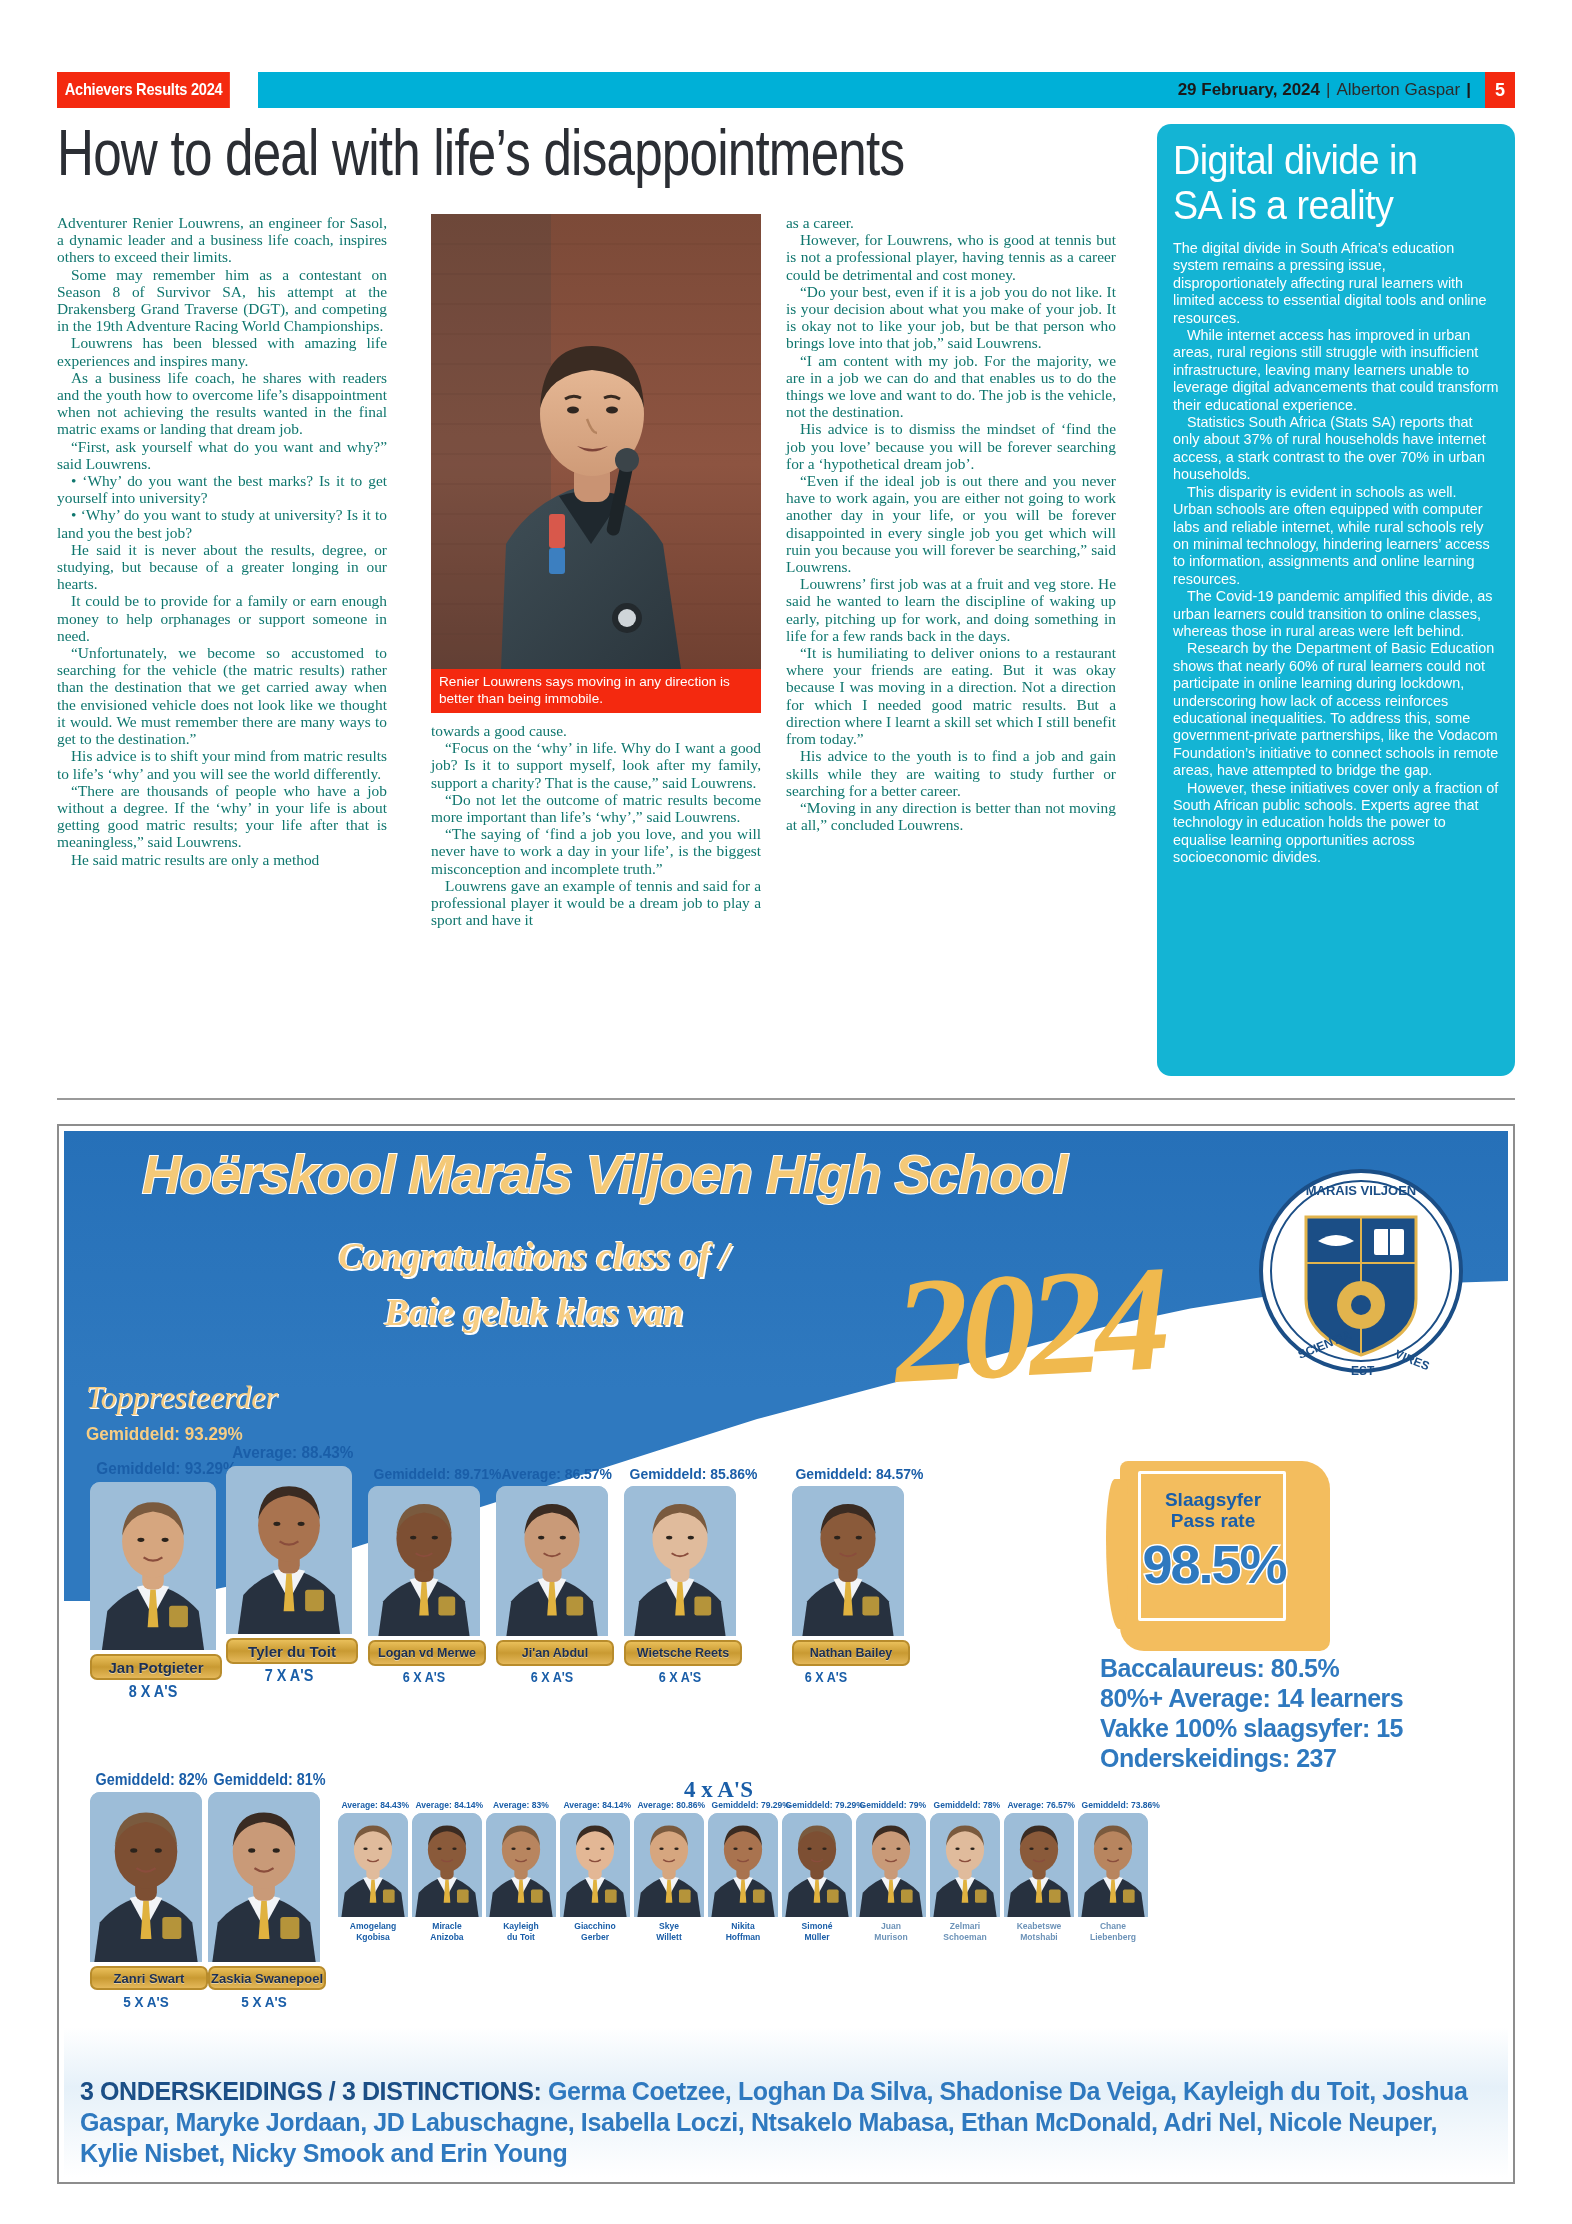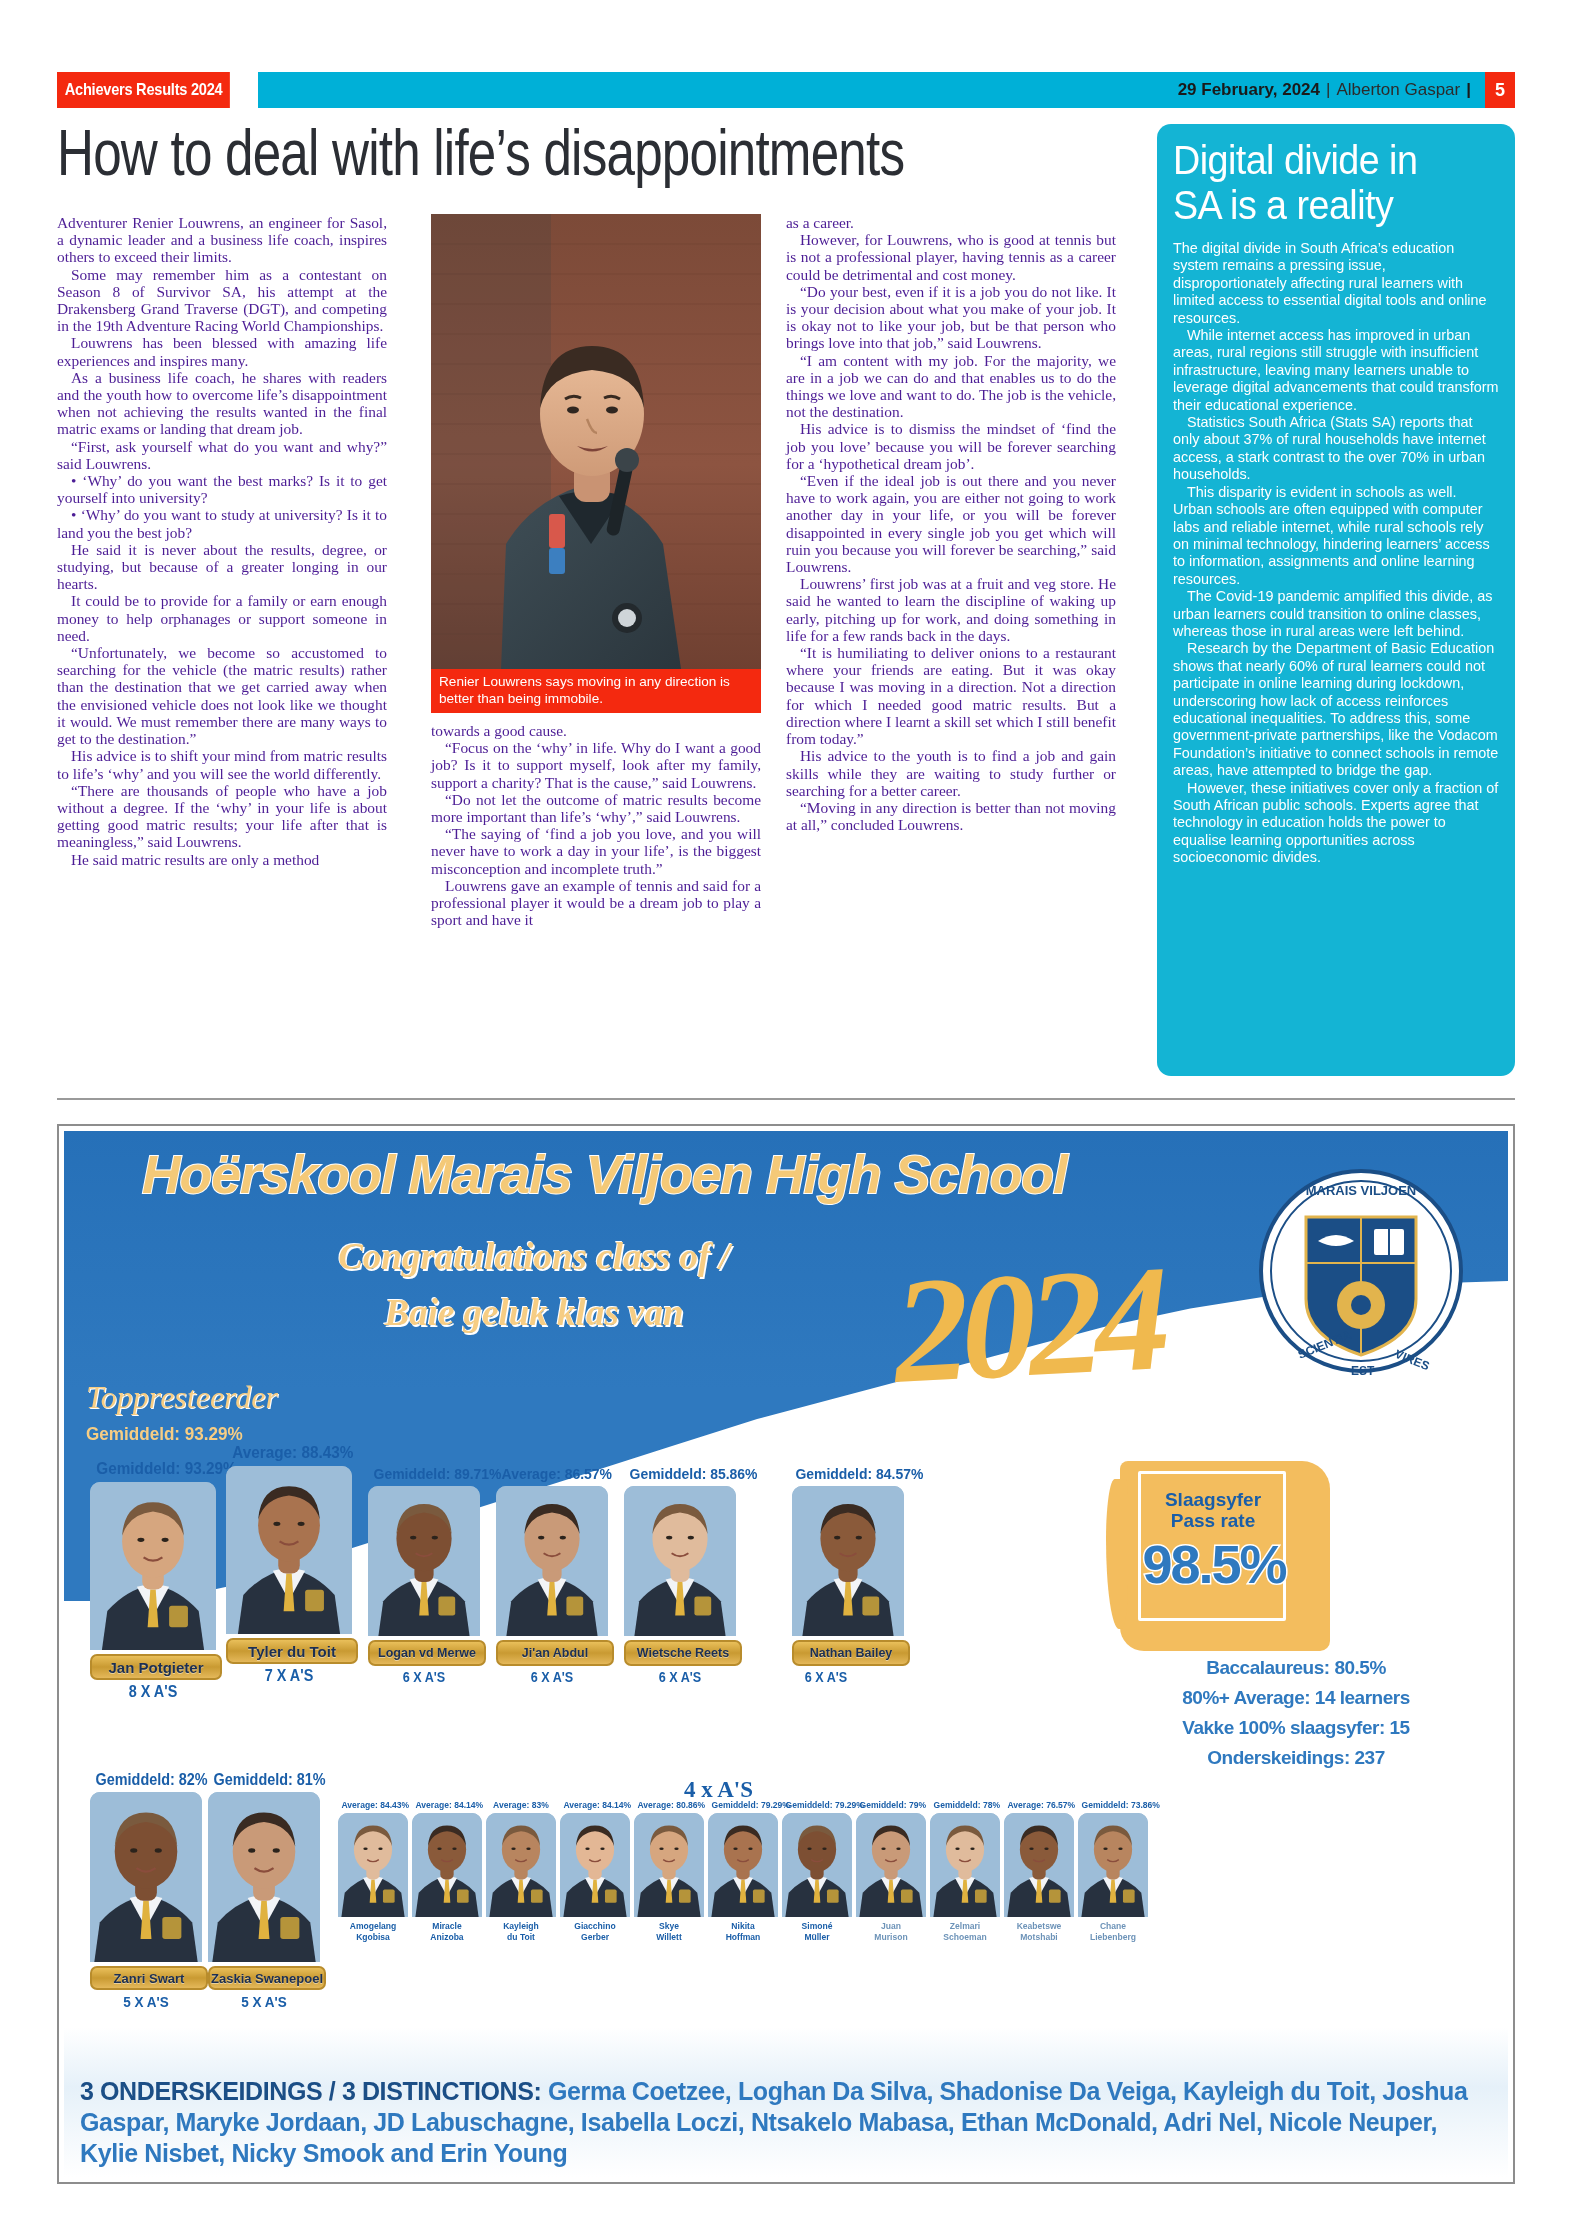--- a/index.html
+++ b/index.html
@@ -34,21 +34,21 @@
 
   
   .headline {
     position:absolute; left:57px; top:118px; width:1080px;
     font-family:"Liberation Sans", sans-serif; font-weight:normal;
     font-size:64px; line-height:70px; color:#2b2e34; letter-spacing:-1px;
     transform: scaleX(0.80); transform-origin:left top;
   }
 
   
-  .col { position:absolute; font-family:"Liberation Serif", serif; font-size:15.4px; line-height:17.2px; color:#4c1d95; text-align:justify; }
+  .col { position:absolute; font-family:"Liberation Serif", serif; font-size:15.4px; line-height:17.2px; color:#0f766e; text-align:justify; }
   .col p { text-indent:14px; margin:0; }
   .col p.noindent { text-indent:0; }
   .col1 { left:57px;  top:214px; width:330px; }
   .col2b{ left:431px; top:722px; width:330px; }
   .col3 { left:786px; top:214px; width:330px; }
 
   
   .photo-wrap { position:absolute; left:431px; top:214px; width:330px; height:455px; overflow:hidden; }
   .photo { width:100%; height:100%; display:block; }
   .photo-cap {
@@ -177,22 +177,22 @@
     font-family:"Liberation Sans", sans-serif; font-weight:bold; font-size:19px;
     line-height:21px; color:#1a5ea8;
   }
   .passrate {
     position:absolute; left:28px; top:72px; width:172px; text-align:center;
     font-family:"Liberation Sans", sans-serif; font-weight:bold; font-size:54px;
     color:#2f79bf; -webkit-text-stroke:3px #ffffff; paint-order:stroke fill;
     letter-spacing:-2px;
   }
   .stat-lines {
-    position:absolute; left:0; top:192px; width:392px; text-align:center;
-    font-family:"Liberation Sans", sans-serif; font-weight:bold; font-size:19px;
+    position:absolute; left:0; top:192px; width:392px; 
+    font-family:"Liberation Sans", sans-serif; font-weight:bold; font-size:25px;
     line-height:30px; color:#2f79bf; letter-spacing:-0.5px;
   }
 
   
   .footer-note {
     position:absolute; left:16px; bottom:8px; width:1420px;
     font-family:"Liberation Sans", sans-serif; font-weight:bold;
     font-size:25px; line-height:31px; color:#2f79bf; letter-spacing:-0.4px;
   }
   .footer-note .lead { color:#1b4e86; }

